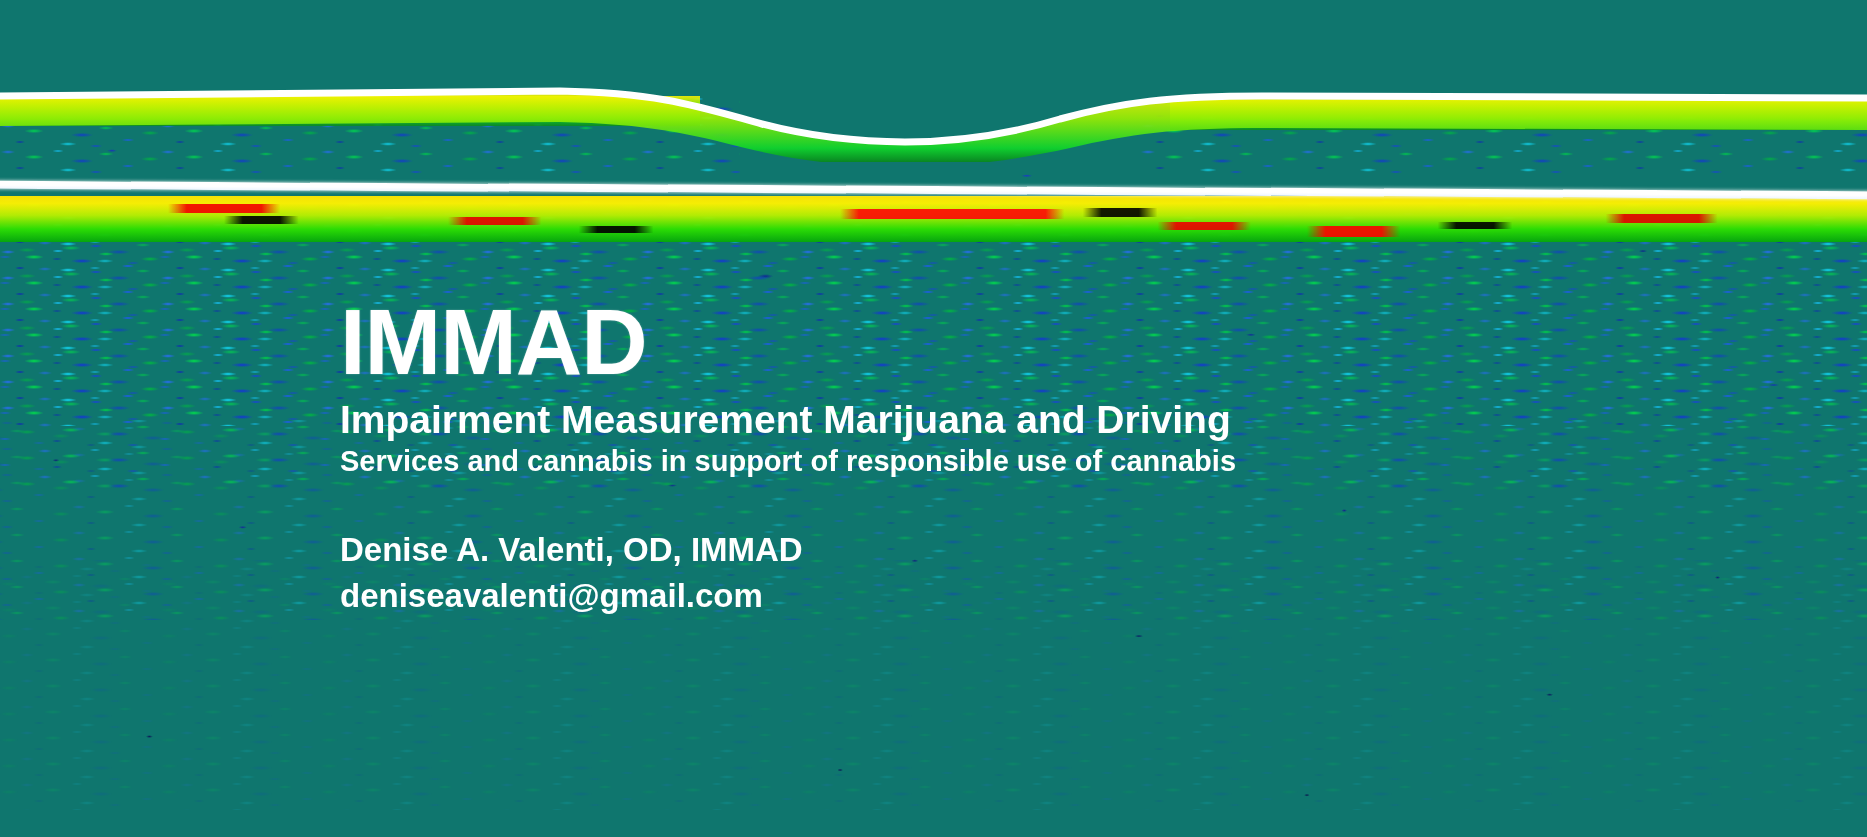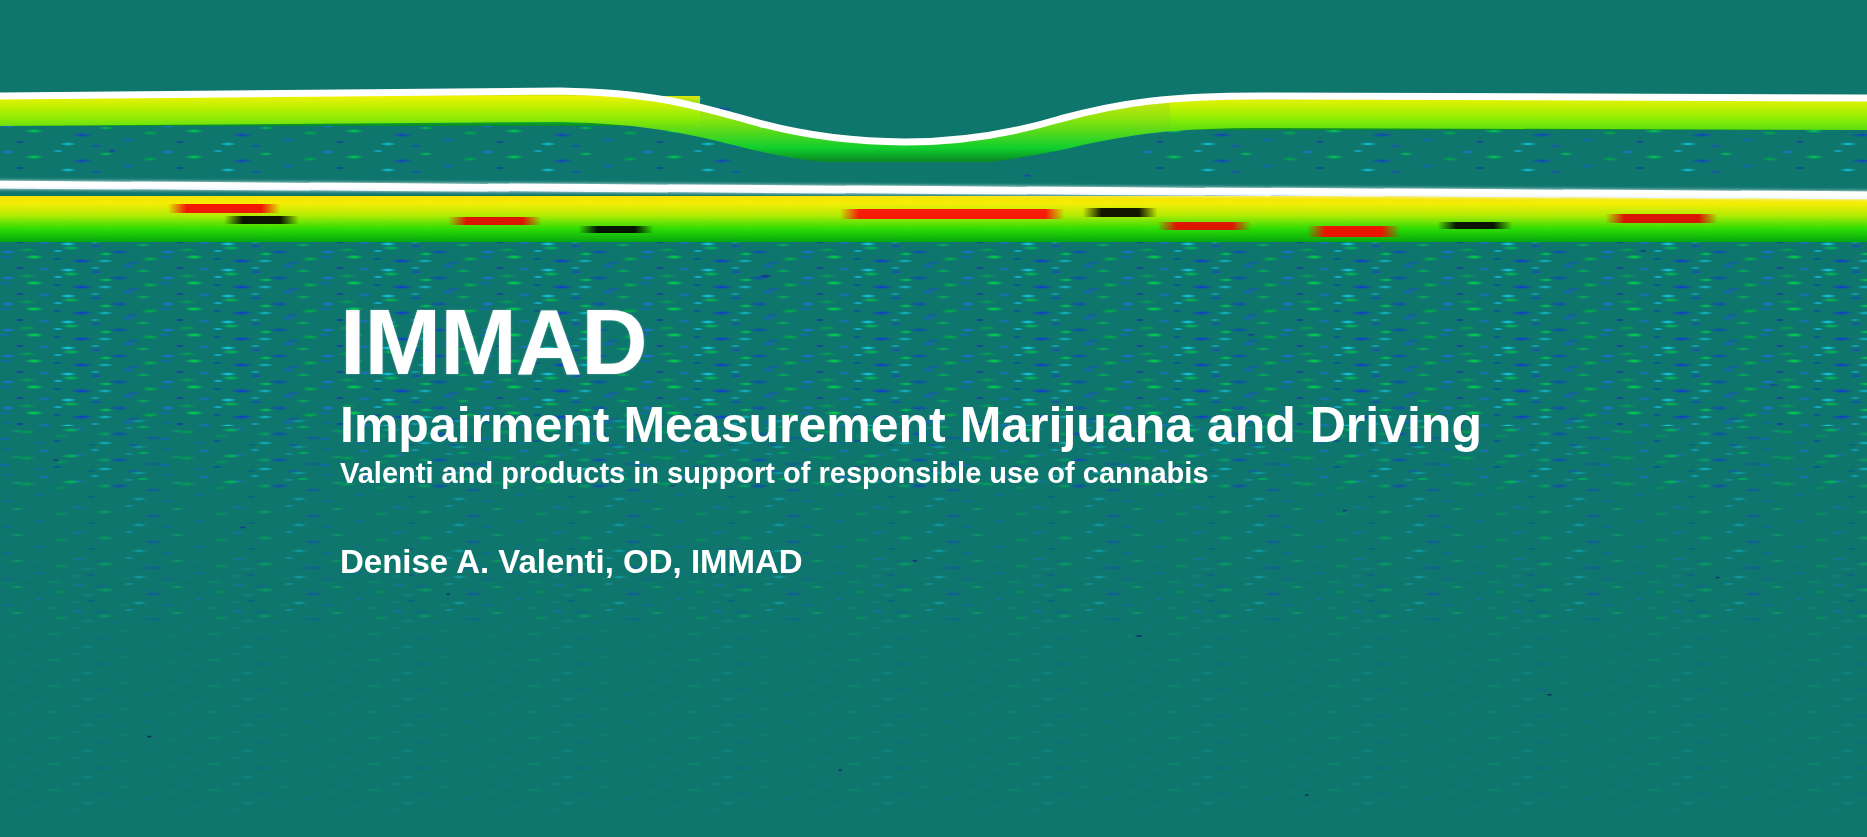--- a/index.html
+++ b/index.html
@@ -182,21 +182,21 @@
   #brand-title {
     font-size: 92px;
     font-weight: bold;
     color: #ffffff;
     line-height: 0.92;
     letter-spacing: -1px;
     margin: 0;
     text-shadow: 0 0 2px rgba(255,255,255,0.35);
   }
   #brand-subtitle {
-    font-size: 50px;
+    font-size: 39px;
     font-weight: bold;
     color: #ffffff;
     line-height: 1.06;
     margin: 14px 0 0 0;
     white-space: nowrap;
   }
   #brand-tagline {
     font-size: 29px;
     font-weight: bold;
     color: #ffffff;
@@ -284,22 +284,23 @@
       </svg>
     </div>
   </div>
 
   <div id="text-block">
 
     <h1 id="brand-title">IMMAD</h1>
 
     <div id="brand-subtitle">Impairment Measurement Marijuana and Driving</div>
 
-    <div id="brand-tagline">Valenti and products in support of responsible use of cannabis</div>
+    <div id="brand-tagline">Services and cannabis in support of responsible use of cannabis</div>
 
     <div id="contact-block">
       <div id="contact-name">Denise A. Valenti, OD, IMMAD</div>
 
       <div id="contact-row">
+        <span id="contact-email">deniseavalenti@gmail.com</span>
       </div>
     </div>
   </div>
 </div>
 
 </body></html>

